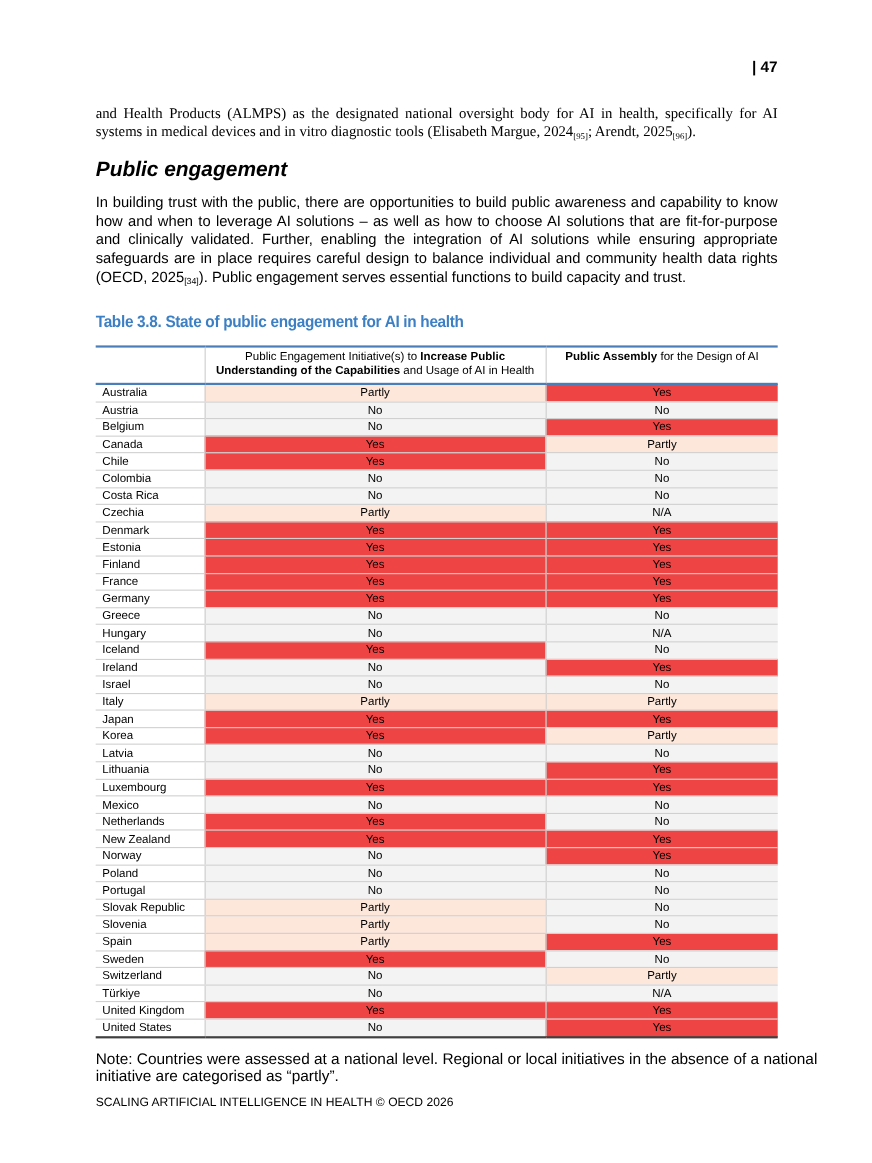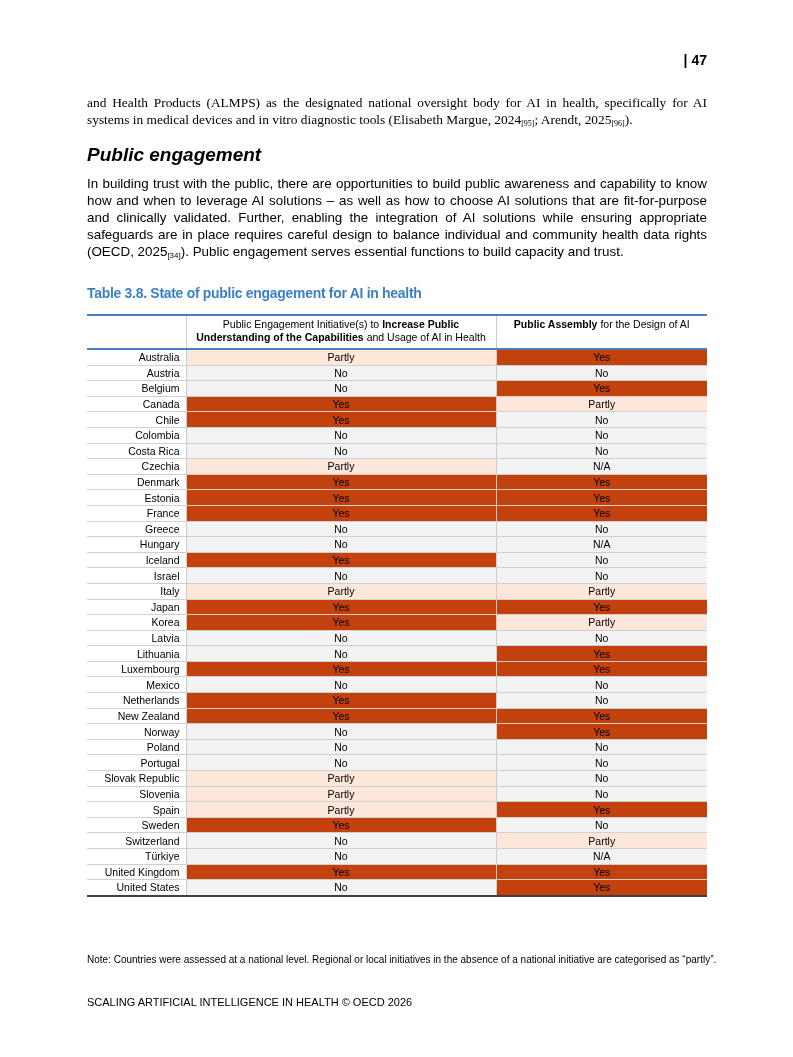--- a/index.html
+++ b/index.html
@@ -20,27 +20,27 @@
   table.data col.c0 { width: 99px; }
   table.data col.c1 { width: 310px; }
   table.data col.c2 { width: 211px; }
   table.data thead th { border-top: 2px solid #4a7ebb; border-bottom: 2px solid #4a7ebb;
                         font-weight: normal; padding: 2px 4px; height: 28px; line-height: 13px;
                         vertical-align: top; }
   table.data thead th + th { border-left: 1px solid #cccccc; }
   table.data thead th b { font-weight: bold; }
   table.data tbody td { height: 14.6px; padding: 0 6px; line-height: 14px; border-bottom: 1px solid #d0d0d0;
                         white-space: nowrap; }
-  table.data tbody td.country { text-align: right; background: #ffffff; padding-left: 6px; }
+  table.data tbody td.country { text-align: left; background: #ffffff; padding-left: 6px; }
   table.data tbody td.val { text-align: center; border-left: 1px solid #cccccc; }
   table.data tbody tr:last-child td { border-bottom: 2px solid #404040; }
-  td.v-yes { background: #c2410c; }
+  td.v-yes { background: #ef4444; }
   td.v-partly { background: #fde7da; }
   td.v-no, td.v-na { background: #f3f3f3; }
-  .note { position: absolute; left: 87px; top: 954px; font-size: 10px; margin: 0; }
+  .note { position: absolute; left: 87px; top: 954px; font-size: 14px; margin: 0; }
   .footer { position: absolute; left: 87px; top: 996px; font-size: 11px; margin: 0; }
 </style>
 </head>
 <body>
 
 <div class="page-number">| 47</div>
 
 <p class="para p1"><span>and Health Products (ALMPS) as the designated national oversight body for AI in health, specifically for AI systems in medical devices and in vitro diagnostic tools (Elisabeth Margue, 2024</span><sub>[95]</sub><span>; Arendt, 2025</span><sub>[96]</sub><span>).</span></p>
 
 <h3 class="section-heading">Public engagement</h3>
@@ -107,38 +107,53 @@
         <td class="country">Denmark</td>
         <td class="val v-yes">Yes</td>
         <td class="val v-yes">Yes</td>
       </tr>
       <tr>
         <td class="country">Estonia</td>
         <td class="val v-yes">Yes</td>
         <td class="val v-yes">Yes</td>
       </tr>
       <tr>
+        <td class="country">Finland</td>
+        <td class="val v-yes">Yes</td>
+        <td class="val v-yes">Yes</td>
+      </tr>
+      <tr>
         <td class="country">France</td>
         <td class="val v-yes">Yes</td>
         <td class="val v-yes">Yes</td>
       </tr>
       <tr>
+        <td class="country">Germany</td>
+        <td class="val v-yes">Yes</td>
+        <td class="val v-yes">Yes</td>
+      </tr>
+      <tr>
         <td class="country">Greece</td>
         <td class="val v-no">No</td>
         <td class="val v-no">No</td>
       </tr>
       <tr>
         <td class="country">Hungary</td>
         <td class="val v-no">No</td>
         <td class="val v-na">N/A</td>
       </tr>
       <tr>
         <td class="country">Iceland</td>
         <td class="val v-yes">Yes</td>
         <td class="val v-no">No</td>
+      </tr>
+      <tr>
+        <td class="country">Ireland</td>
+        <td class="val v-no">No</td>
+        <td class="val v-yes">Yes</td>
       </tr>
       <tr>
         <td class="country">Israel</td>
         <td class="val v-no">No</td>
         <td class="val v-no">No</td>
       </tr>
       <tr>
         <td class="country">Italy</td>
         <td class="val v-partly">Partly</td>
         <td class="val v-partly">Partly</td>

